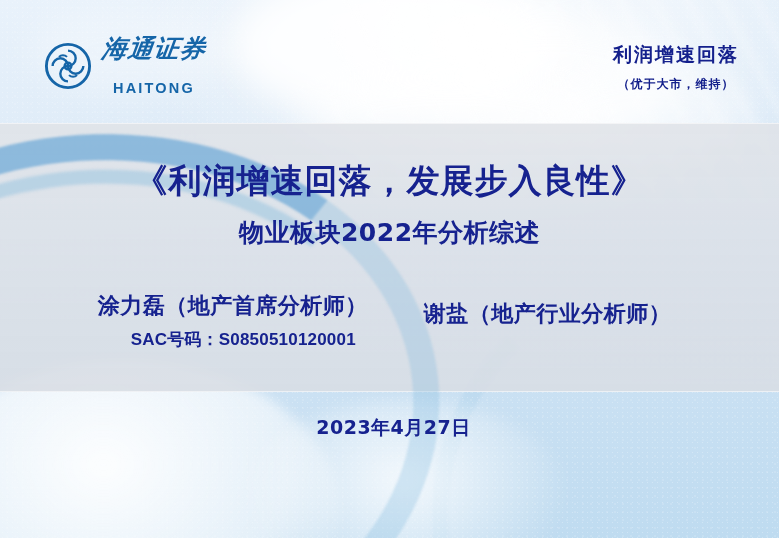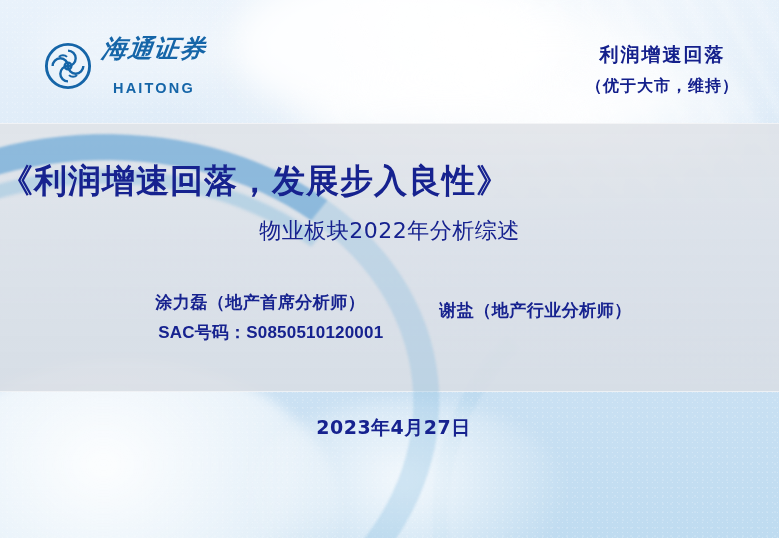--- a/index.html
+++ b/index.html
@@ -207,74 +207,75 @@
     font-family: "DejaVu Serif", "Liberation Serif", serif;
     font-weight: 700;
   }
   .report-kind {
     font-size: 19px;
     letter-spacing: 2px;
     white-space: nowrap;
   }
   .report-rating {
     margin-top: 8px;
-    font-size: 16px;
+    font-size: 12px;
     letter-spacing: 1px;
     white-space: nowrap;
   }
 
   
   .main {
     position: absolute;
     left: 0; right: 0;
     top: 123px;
     height: 269px;
   }
 
   .doc-title {
     position: absolute;
     left: 0; right: 0;
     top: 36px;
+    text-align: center;
     font-family: "DejaVu Serif", "Liberation Serif", serif;
     font-size: 33px;
     font-weight: 700;
     color: #16228f;
     letter-spacing: 1px;
     white-space: nowrap;
   }
 
   .doc-subtitle {
     position: absolute;
     left: 0; right: 0;
     top: 93px;
     text-align: center;
     font-family: "DejaVu Sans", "Liberation Sans", sans-serif;
-    font-size: 22px;
-    font-weight: 400;
+    font-size: 25px;
+    font-weight: 700;
     color: #16228f;
     letter-spacing: 0.5px;
     white-space: nowrap;
   }
 
   .authors {
     position: absolute;
     left: 0; right: 0;
     top: 168px;
     display: flex;
     justify-content: center;
     gap: 56px;
   }
   .author {
     text-align: center;
     color: #16228f;
     white-space: nowrap;
   }
   .author-name {
     font-family: "DejaVu Serif", "Liberation Serif", serif;
-    font-size: 17px;
+    font-size: 22px;
     font-weight: 700;
     letter-spacing: 0.5px;
   }
   .author-sac {
     margin-top: 7px;
     font-family: "Liberation Sans", "DejaVu Sans", sans-serif;
     font-size: 17px;
     font-weight: 700;
     letter-spacing: 0.2px;
     margin-left: 21px;

